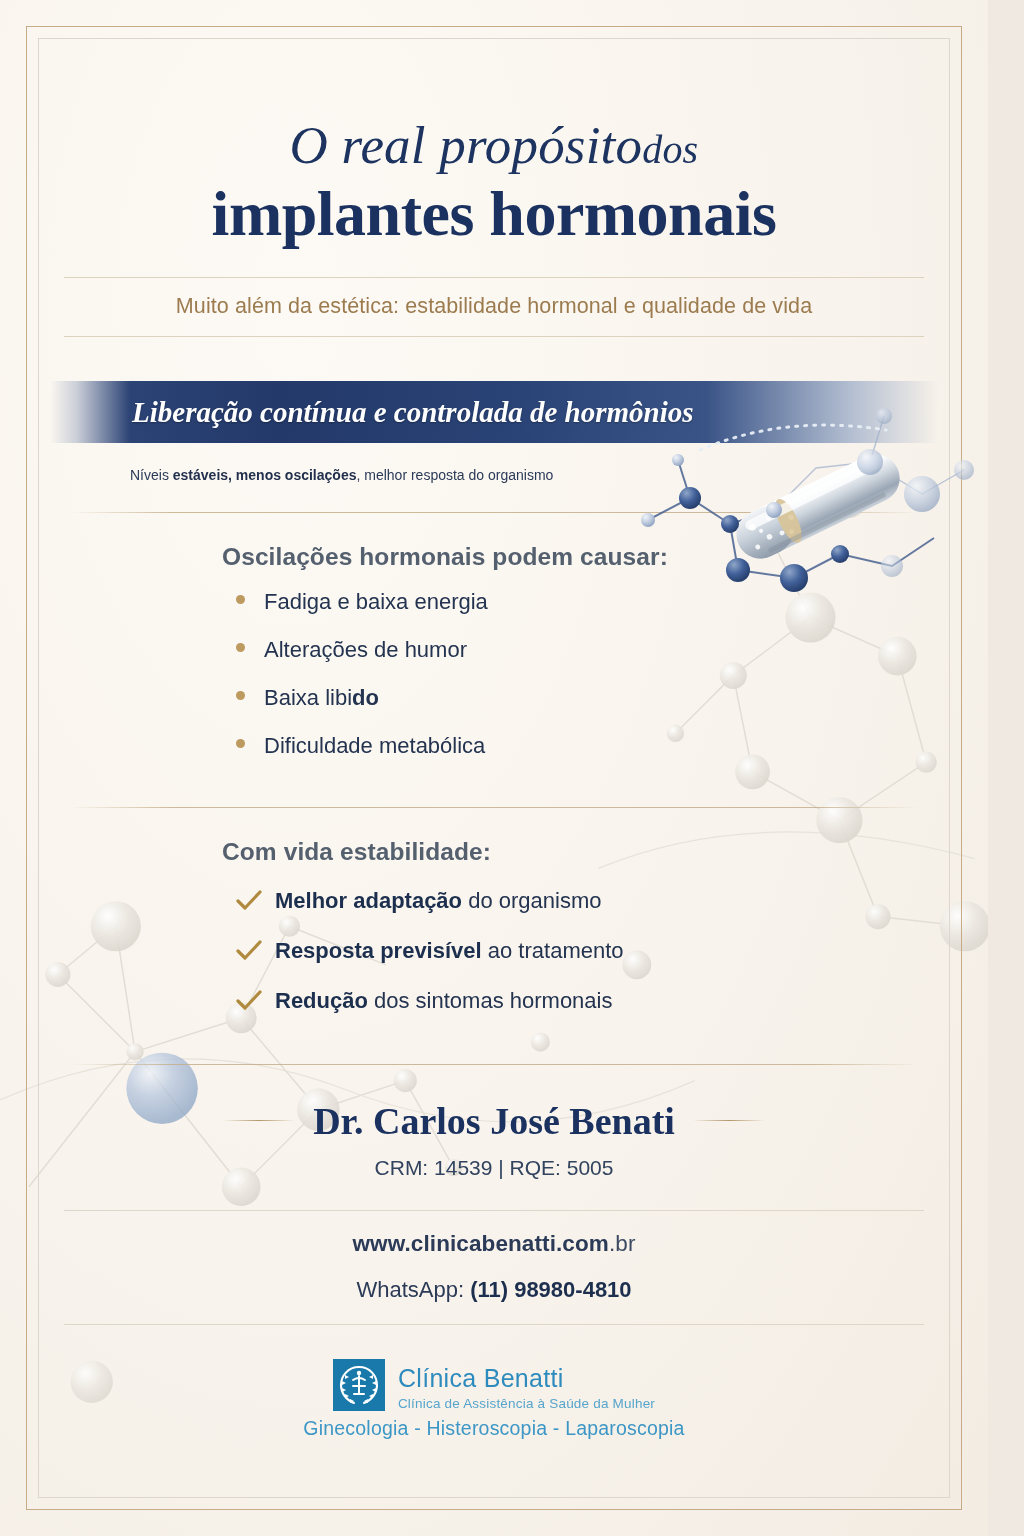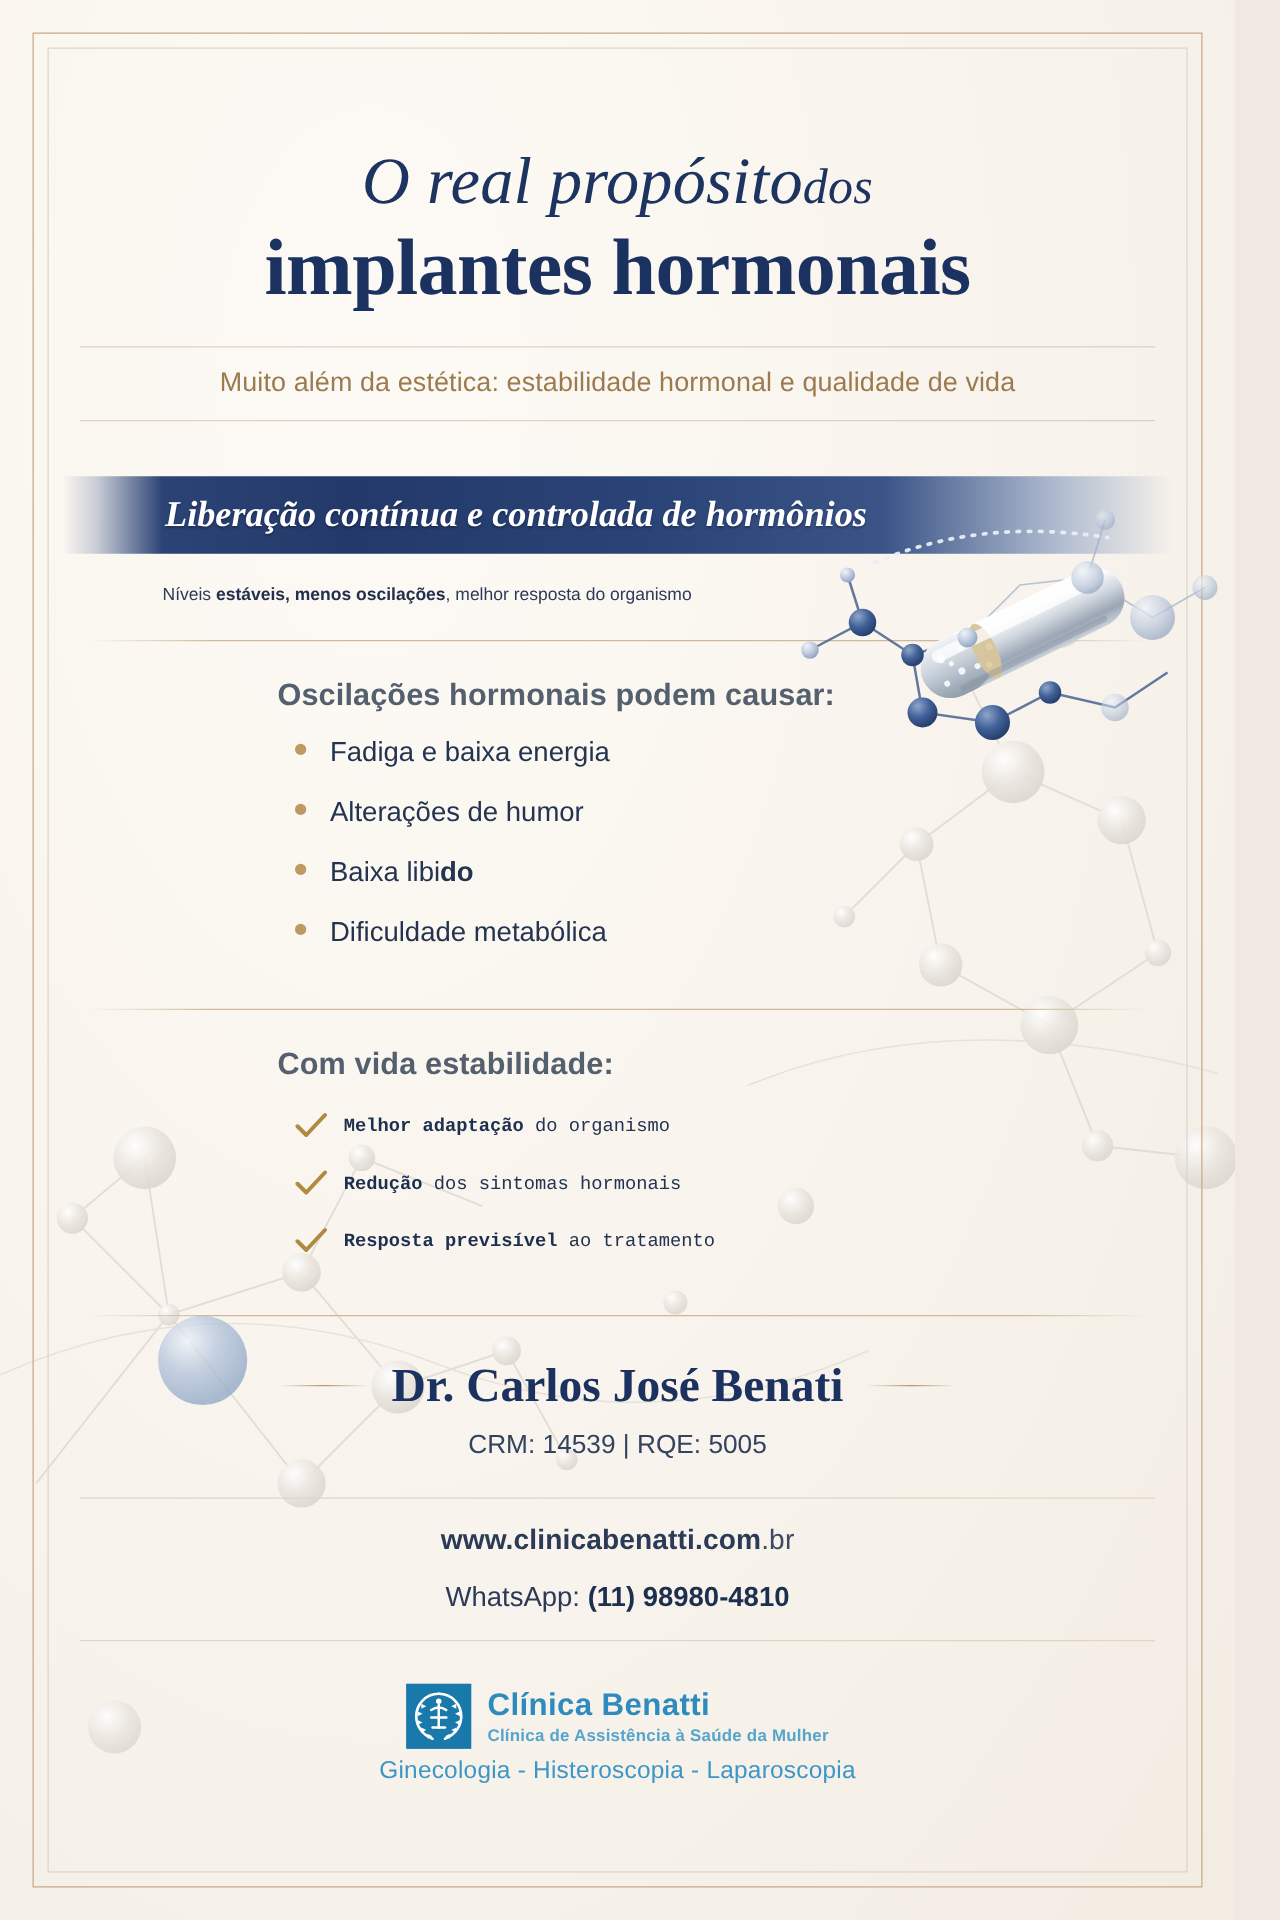--- a/index.html
+++ b/index.html
@@ -186,25 +186,24 @@
     margin-right: 19px;
     flex: none;
     position: relative;
     top: -5px;
   }
   ul.list li b { font-weight: bold; }
 
   ul.check-list { margin-top: 22px; }
   ul.check-list li {
     display: flex;
-    align-items: flex-end;
-    font-size: 15px;
+    align-items: flex-start;
+    font-size: 22px;
     color: #233350;
     margin-bottom: 24px;
-    font-family: Liberation Mono, monospace;
   }
   ul.check-list li .check {
     flex: none;
     width: 26px; height: 22px;
     margin-right: 13px;
     position: relative;
     top: 2px;
   }
   ul.check-list li b { font-weight: bold; color: #1d2f4e; }
 
@@ -263,23 +262,22 @@
   .clinic-footer {
     margin-top: 34px;
     display: flex;
     flex-direction: column;
     align-items: center;
     position: relative;
     z-index: 3;
   }
   .clinic-row {
     display: flex;
-    align-items: center;
+    align-items: flex-end;
     gap: 13px;
-    font-weight: bold;
   }
   .clinic-mark {
     width: 52px; height: 52px;
     background: #1a79ab;
     flex: none;
   }
   .clinic-names { text-align: left; padding-top: 2px; }
   .clinic-name {
     font-size: 25px;
     color: #2e8bbd;
@@ -489,27 +487,27 @@
         <li>
           <svg class="check" viewBox="0 0 26 22">
             <path d="M2 11 L9 18 L24 2" stroke="#b08a3e" stroke-width="3.2" fill="none" stroke-linecap="round" stroke-linejoin="round"></path>
           </svg>
           <span><b>Melhor adaptação</b><span> do organismo</span></span>
         </li>
         <li>
           <svg class="check" viewBox="0 0 26 22">
             <path d="M2 11 L9 18 L24 2" stroke="#b08a3e" stroke-width="3.2" fill="none" stroke-linecap="round" stroke-linejoin="round"></path>
           </svg>
-          <span><b>Redução</b><span> dos sintomas hormonais</span></span>
+          <span><b>Resposta previsível</b><span> ao tratamento</span></span>
         </li>
         <li>
           <svg class="check" viewBox="0 0 26 22">
             <path d="M2 11 L9 18 L24 2" stroke="#b08a3e" stroke-width="3.2" fill="none" stroke-linecap="round" stroke-linejoin="round"></path>
           </svg>
-          <span><b>Resposta previsível</b><span> ao tratamento</span></span>
+          <span><b>Redução</b><span> dos sintomas hormonais</span></span>
         </li>
       </ul>
     </div>
 
     <div class="divider"></div>
 
     <div class="doctor-block">
       <div class="doctor-name-row">
         <span class="doctor-rule"></span>
         <span class="doctor-name">Dr. Carlos José Benati</span>

